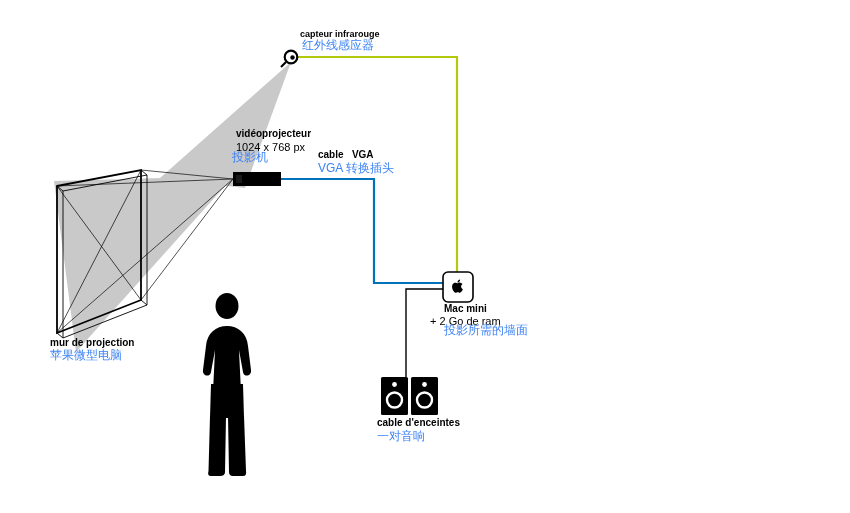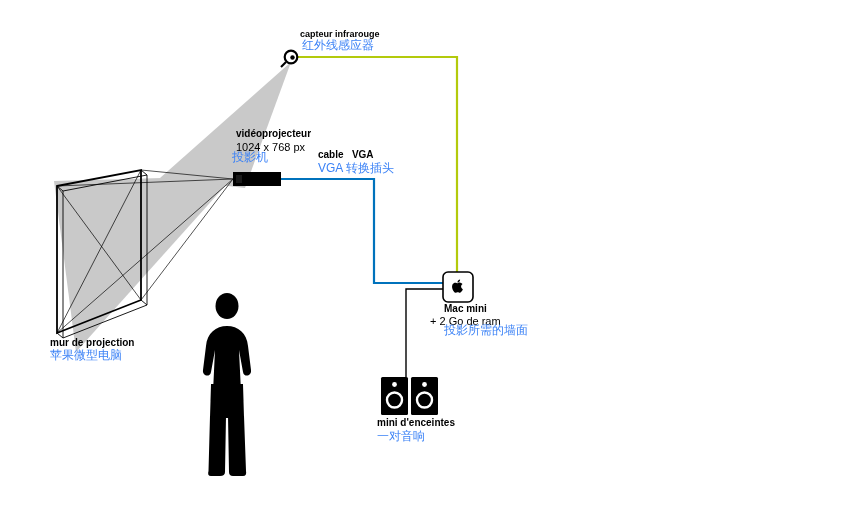--- a/index.html
+++ b/index.html
@@ -94,19 +94,19 @@
   <div class="label fr-tiny" style="left:236px;top:141px">1024 x 768 px</div>
   <div class="label zh" style="left:232px;top:151px">投影机</div>
 
   <div class="label fr-bold" style="left:318px;top:149px">cable   VGA</div>
   <div class="label zh" style="left:318px;top:162px">VGA 转换插头</div>
 
   <div class="label fr-bold" style="left:444px;top:303px">Mac mini</div>
   <div class="label fr-tiny" style="left:430px;top:315px">+ 2 Go de ram</div>
   <div class="label zh" style="left:444px;top:324px">投影所需的墙面</div>
 
-  <div class="label fr-bold" style="left:377px;top:417px">mini d'enceintes</div>
+  <div class="label fr-bold" style="left:377px;top:417px">cable d'enceintes</div>
   <div class="label zh" style="left:377px;top:430px">一对音响</div>
 
   <div class="label fr-bold" style="left:50px;top:337px">mur de projection</div>
   <div class="label zh" style="left:50px;top:349px">苹果微型电脑</div>
 
 </div>
 
 </body></html>

